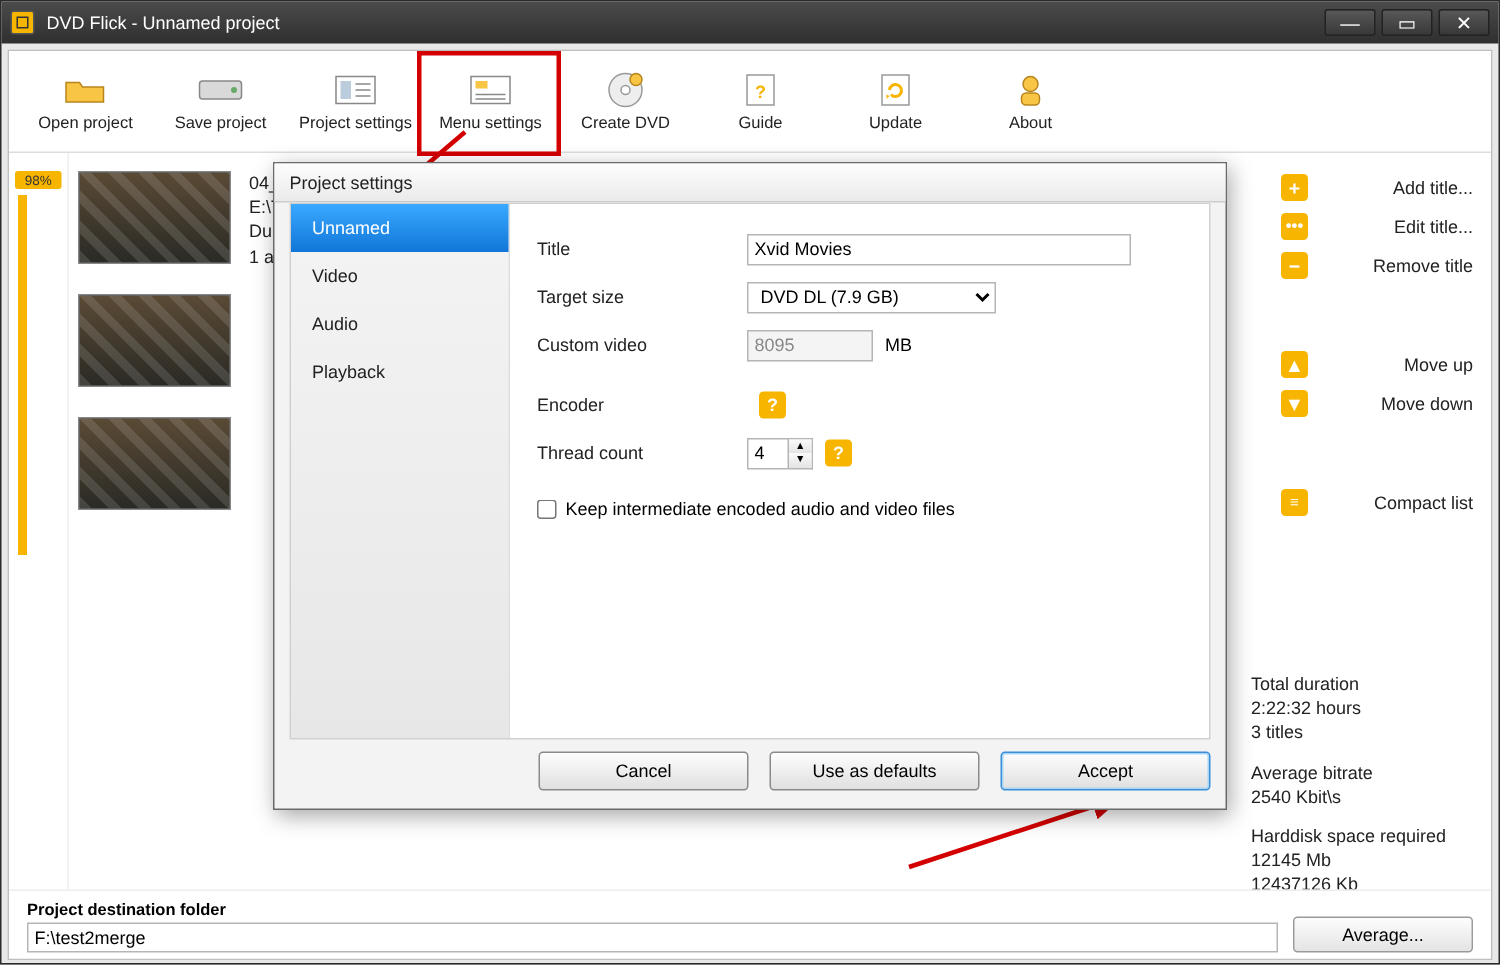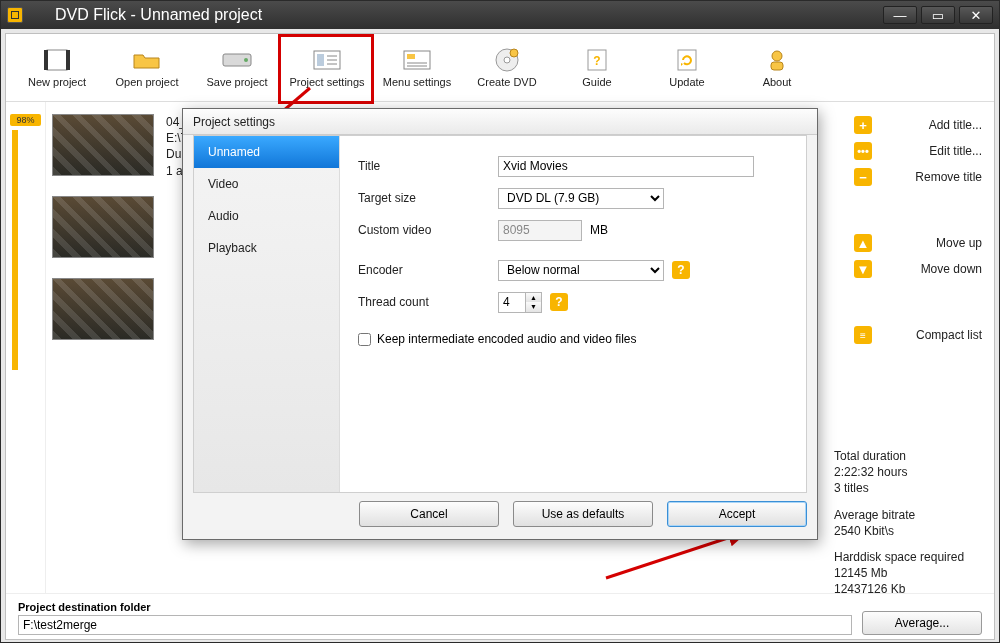--- a/index.html
+++ b/index.html
@@ -1,21 +1,21 @@
 <!DOCTYPE html>
 <html><head>
 <meta charset="utf-8">
 <style>
 * { margin: 0; padding: 0; box-sizing: border-box; font-family: "Segoe UI", Tahoma, sans-serif; font-size: 12px; }
 body { background: #000; width: 1000px; height: 643px; overflow: hidden; }
 .window { width: 1000px; height: 643px; background: #e8e8e8; border: 1px solid #2a2a2a; }
 .titlebar { height: 28px; background: linear-gradient(#4b4b4b, #2f2f2f); display: flex; align-items: center; padding: 0 6px; color: #fff; }
 .titlebar .ticon { width: 16px; height: 16px; background: #f8b500; border: 1px solid #555; border-radius: 2px; margin-right: 8px; position: relative; }
 .titlebar .ticon::after { content:""; position:absolute; inset:3px; border:1px solid #333; }
-.titlebar .ttitle { flex: 1; font-size: 16px; margin-left: 24px; }
+.titlebar .ttitle { flex: 1; font-size: 12px; }
 .titlebar .wbtns { display: flex; gap: 4px; }
 .titlebar .wbtn { width: 34px; height: 18px; background: linear-gradient(#585858,#383838); border: 1px solid #222; border-radius: 2px; color: #fff; display:flex; align-items:center; justify-content:center; font-size: 13px; cursor:pointer; }
 .content { background: #fff; margin: 4px; height: 607px; border: 1px solid #bfbfbf; position: relative; }
 .toolbar { height: 68px; display: flex; align-items: center; padding: 4px 6px; gap: 0; border-bottom: 1px solid #ddd; }
 .tbtn { width: 90px; height: 60px; display: flex; flex-direction: column; align-items: center; justify-content: center; gap: 4px; border-radius: 3px; cursor: pointer; }
 .tbtn .ico { width: 32px; height: 24px; display:flex; align-items:center; justify-content:center; }
 .tbtn .lbl { font-size: 11px; color: #222; }
 .redbox { position:absolute; border: 3px solid #d40000; pointer-events:none; }
 .mainarea { position: absolute; top: 68px; left: 0; right: 0; bottom: 46px; display: flex; }
 .leftbar { width: 40px; background: #fff; border-right: 1px solid #eee; position: relative; padding-top: 12px; }
@@ -74,30 +74,20 @@
       <div class="wbtn">▭</div>
       <div class="wbtn">✕</div>
     </div>
   </div>
 
   <div class="content">
 
     <div class="toolbar">
       <div class="tbtn">
         <span class="ico">
-            <svg width="28" height="22">
-              <rect x="4" y="1" width="20" height="20" fill="#fff" stroke="#888"></rect>
-              <rect x="1" y="1" width="4" height="20" fill="#333"></rect>
-              <rect x="23" y="1" width="4" height="20" fill="#333"></rect>
-            </svg>
-          </span>
-        <span class="lbl">New project</span>
-      </div>
-      <div class="tbtn">
-        <span class="ico">
             <svg width="30" height="22">
               <path d="M2 6h9l2 3h14v10H2z" fill="#f8c545" stroke="#b8851c"></path>
             </svg>
           </span>
         <span class="lbl">Open project</span>
       </div>
       <div class="tbtn">
         <span class="ico">
             <svg width="30" height="18">
               <rect x="1" y="3" width="28" height="12" rx="2" fill="#d9d9d9" stroke="#888"></rect>
@@ -283,21 +273,20 @@
             <select class="finput"><option>DVD DL (7.9 GB)</option></select>
           </div>
           <div class="frow">
             <div class="flabel">Custom video</div>
             <input class="finput ro" style="width: 84px;" readonly="" value="8095">
             <span style="margin-left:8px">MB</span>
           </div>
           <div style="height:8px"></div>
           <div class="frow">
             <div class="flabel">Encoder</div>
-            <select class="finput"><option>Below normal</option></select>
             <div class="help">?</div>
           </div>
           <div class="frow">
             <div class="flabel">Thread count</div>
             <input class="finput" style="width: 28px;" value="4">
             <div class="spin">
                 <div>▲</div>
                 <div>▼</div>
               </div>
             <div class="help">?</div>

